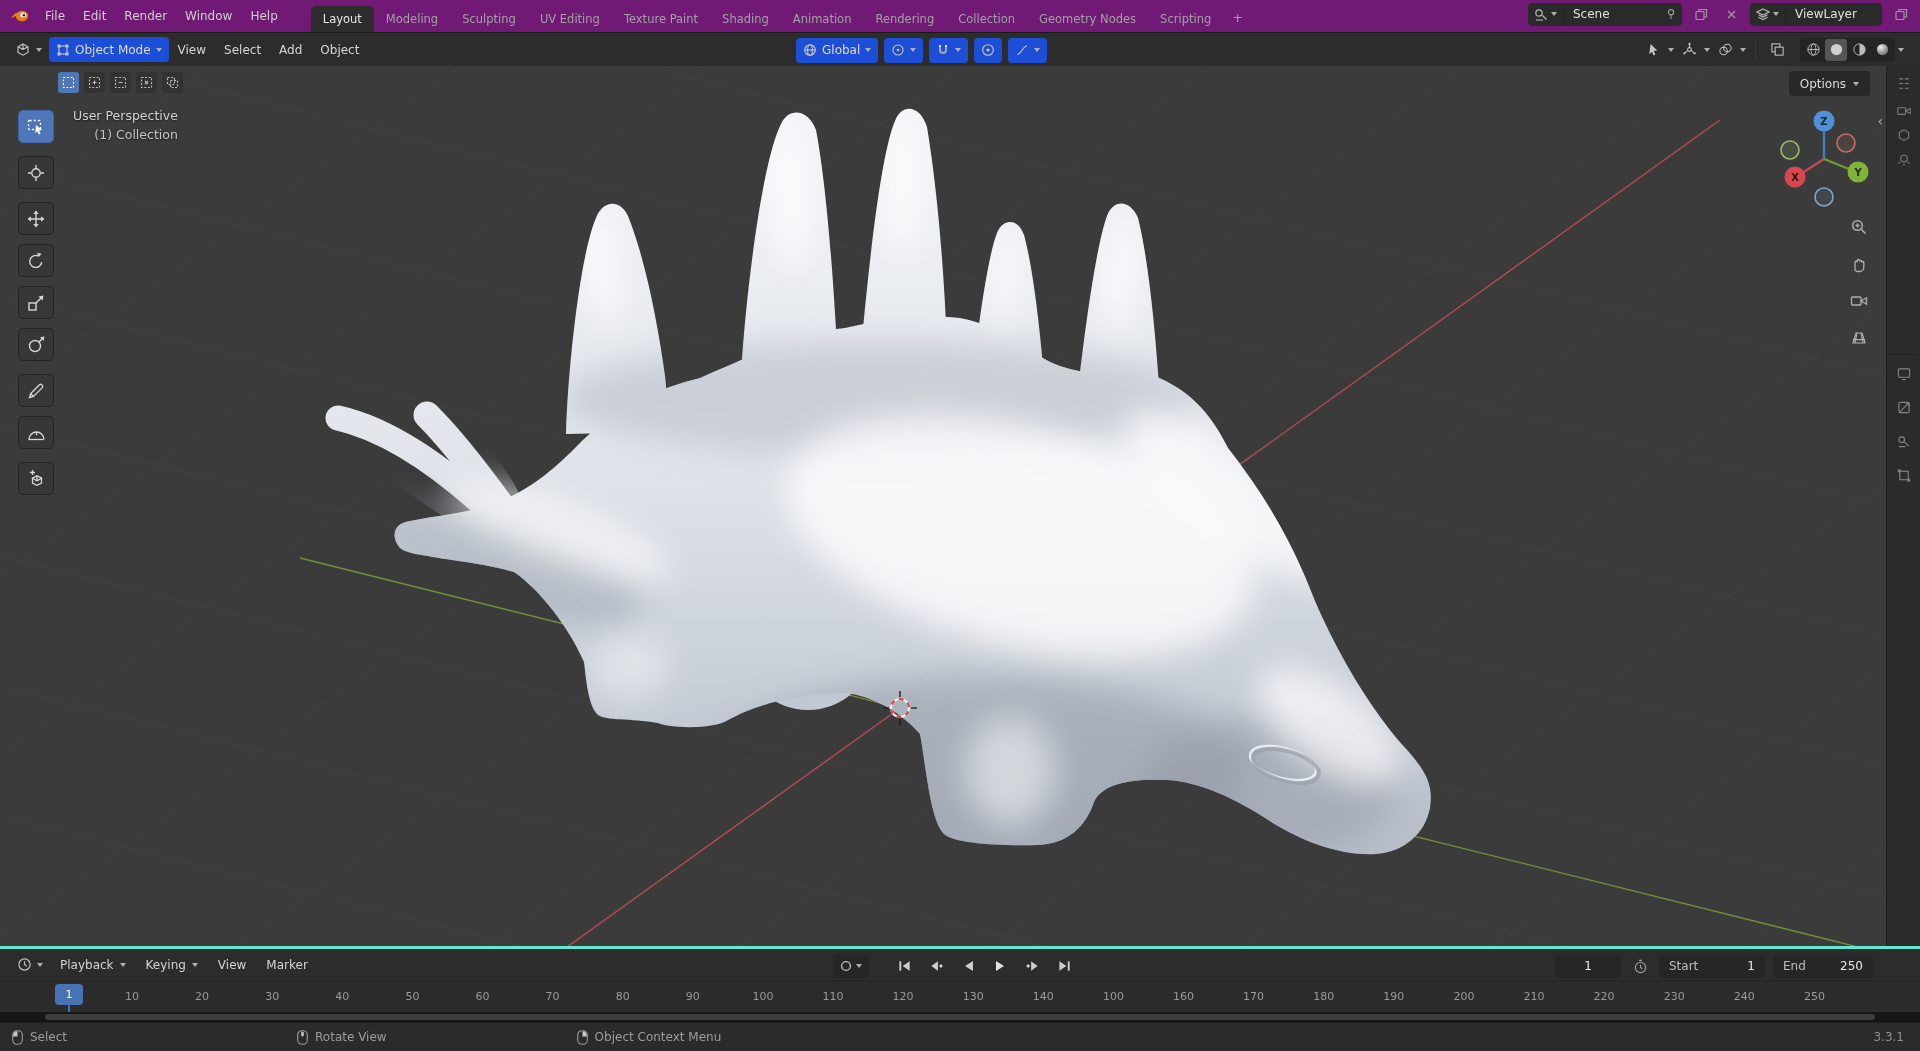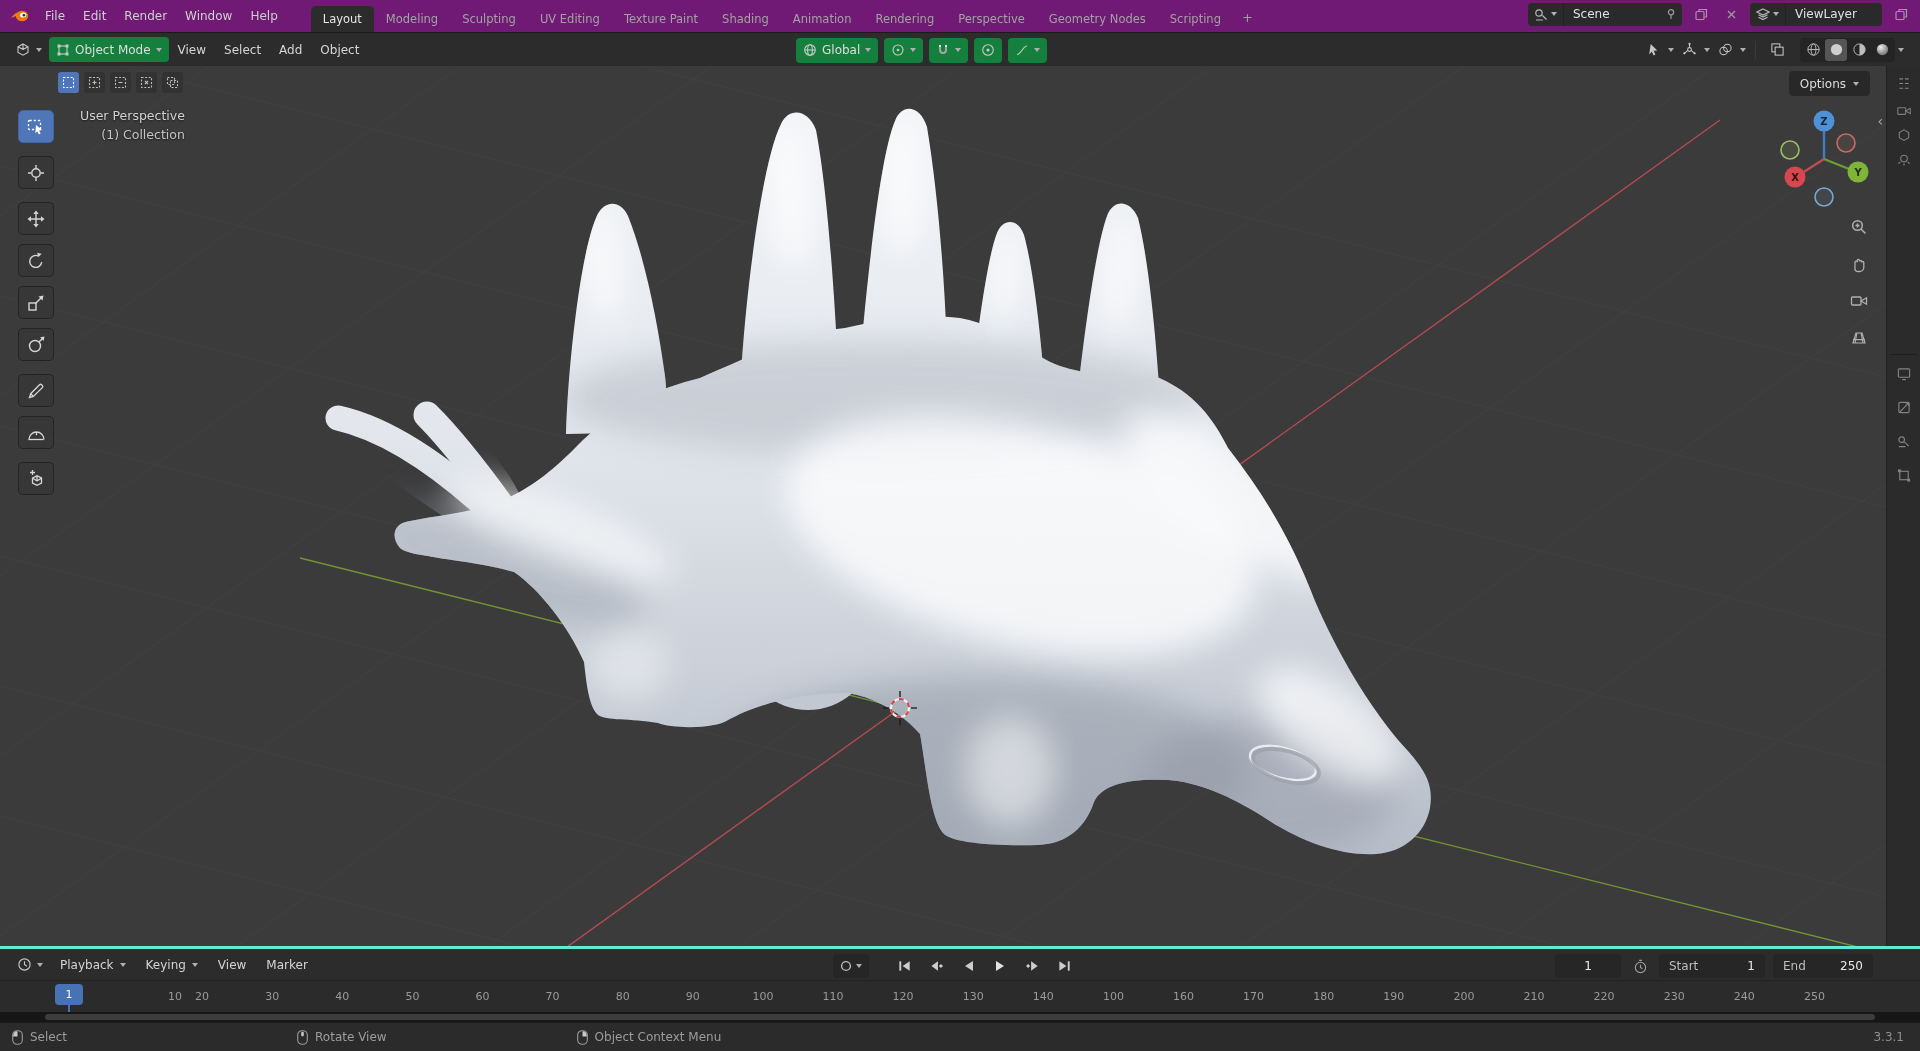--- a/index.html
+++ b/index.html
@@ -19,42 +19,42 @@
   .tb-right { margin-left:auto; display:flex; align-items:center; gap:8px; height:32px; padding-bottom:4px; }
   .widget { display:flex; align-items:center; background:#2a2a2a; border-radius:4px; height:23px; }
   .wbtn { display:flex; align-items:center; gap:3px; padding:0 6px; height:100%; border-right:1px solid #222; }
   .wtext { padding:0 9px; font-size:12px; color:#e0e0e0; min-width:96px; }
   .ibtn { width:22px; height:22px; display:flex; align-items:center; justify-content:center; color:#9a9a9a; font-size:11px; }
   .caret { width:0; height:0; border-left:3.5px solid transparent; border-right:3.5px solid transparent; border-top:4px solid #b0b0b0; display:inline-block; }
 
   
   .vheader { height:34px; background:#2c2c2c; border-top:1px solid #1a1a1a; display:flex; align-items:center; padding:0 8px; position:relative; flex:none; }
   .hbtn { display:flex; align-items:center; gap:5px; height:25px; padding:0 7px; border-radius:4px; }
-  .pill { background:#15803d; }
+  .pill { background:#1d4ed8; }
   .hmenu { padding:0 9px; font-size:12px; color:#d6d6d6; line-height:34px; }
   .mode-label, .pill-label { font-size:12px; color:#dddddd; white-space:nowrap; }
   .vh-center { position:absolute; left:796px; top:0; height:34px; display:flex; align-items:center; gap:6px; }
   .vh-right { margin-left:auto; display:flex; align-items:center; gap:3px; padding-right:8px; }
   .vh-right .ic { width:24px; height:24px; display:flex; align-items:center; justify-content:center; }
   .shade-group { display:flex; align-items:center; gap:1px; margin-left:8px; background:#242424; border-radius:4px; padding:1px 2px; }
   .shade { width:22px; height:22px; display:flex; align-items:center; justify-content:center; border-radius:3px; }
   .shade.active { background:#555555; }
   .divider { width:1px; height:18px; background:#3a3a3a; margin:0 6px; }
 
   
   .main { display:flex; height:880px; flex:none; }
   .viewport { position:relative; flex:1; overflow:hidden;text-align:right; }
   svg.scene { position:absolute; inset:0; display:block; }
 
   .tool-modes { position:absolute; left:58px; top:6px; display:flex; gap:5px; }
   .tmode { width:21px; height:21px; border-radius:3px; background:rgba(43,43,43,.55); display:flex; align-items:center; justify-content:center; }
   .tmode.active { background:#4f76b8; }
   .options-pill { position:absolute; right:16px; top:5px; height:25px; background:rgba(38,38,38,.85); border-radius:4px; display:flex; align-items:center; gap:7px; padding:0 11px; color:#dcdcdc; font-size:12px; }
 
-  .vp-text { position:absolute; left:80px; top:40px; color:#d2d2d2; font-size:12.5px; line-height:19px; text-shadow:0 1px 2px rgba(0,0,0,.55); }
+  .vp-text { position:absolute; left:73px; top:40px; color:#d2d2d2; font-size:12.5px; line-height:19px; text-shadow:0 1px 2px rgba(0,0,0,.55); }
   .vp-text .sub { color:#c4c4c4; }
 
   .toolbar { position:absolute; left:18px; top:44px; width:36px; display:flex; flex-direction:column; gap:9px; }
   .tool { width:36px; height:33px; background:rgba(55,55,55,.9); border:1px solid rgba(30,30,30,.8); border-radius:5px; display:flex; align-items:center; justify-content:center; }
   .tool.active { background:#4f76b8; border-color:#4166a3; }
   .tool.gap { margin-top:4px; }
 
   .gizmo { position:absolute; left:1774px; top:43px; }
   .nav-col { position:absolute; left:1846px; top:152px; width:26px; display:flex; flex-direction:column; gap:19px; align-items:center; opacity:.85; }
   .panel-arrow { position:absolute; right:3px; top:48px; color:#a8a8a8; font-size:14px; line-height:14px; }
@@ -118,21 +118,21 @@
     <div class="tabs">
 
     <div class="tab active"><span>Layout</span></div>
         <div class="tab"><span>Modeling</span></div>
         <div class="tab"><span>Sculpting</span></div>
         <div class="tab"><span>UV Editing</span></div>
         <div class="tab"><span>Texture Paint</span></div>
         <div class="tab"><span>Shading</span></div>
         <div class="tab"><span>Animation</span></div>
         <div class="tab"><span>Rendering</span></div>
-        <div class="tab"><span>Perspective</span></div>
+        <div class="tab"><span>Collection</span></div>
         <div class="tab"><span>Geometry Nodes</span></div>
         <div class="tab"><span>Scripting</span></div>
       </div>
     <div class="tab-add">+</div>
     <div class="tb-right">
       <div class="widget">
         <span class="wbtn">
           <svg width="14" height="13" viewBox="0 0 14 13" fill="none" stroke="#b5b5b5" stroke-width="1.2">
             <circle cx="5" cy="5" r="3.2"></circle>
               <path d="M8.5 7.5l4 4M2 12h7"></path>
@@ -674,21 +674,21 @@
         <span class="field f-range" style="width:100px">
           <span class="lab">End</span>
           <span class="val">250</span>
         </span>
       </div>
     </div>
 
     <div class="t-ruler">
       <div style="position:absolute;inset:0">
 
-      <div class="tick" style="left: 132px; margin-left: 43px;">10</div>
+      <div class="tick" style="left: 132px;">10</div>
           <div class="tick" style="left: 202.1px;">20</div>
           <div class="tick" style="left: 272.2px;">30</div>
           <div class="tick" style="left: 342.3px;">40</div>
           <div class="tick" style="left: 412.4px;">50</div>
           <div class="tick" style="left: 482.5px;">60</div>
           <div class="tick" style="left: 552.6px;">70</div>
           <div class="tick" style="left: 622.7px;">80</div>
           <div class="tick" style="left: 692.8px;">90</div>
           <div class="tick" style="left: 762.9px;">100</div>
           <div class="tick" style="left: 833px;">110</div>

